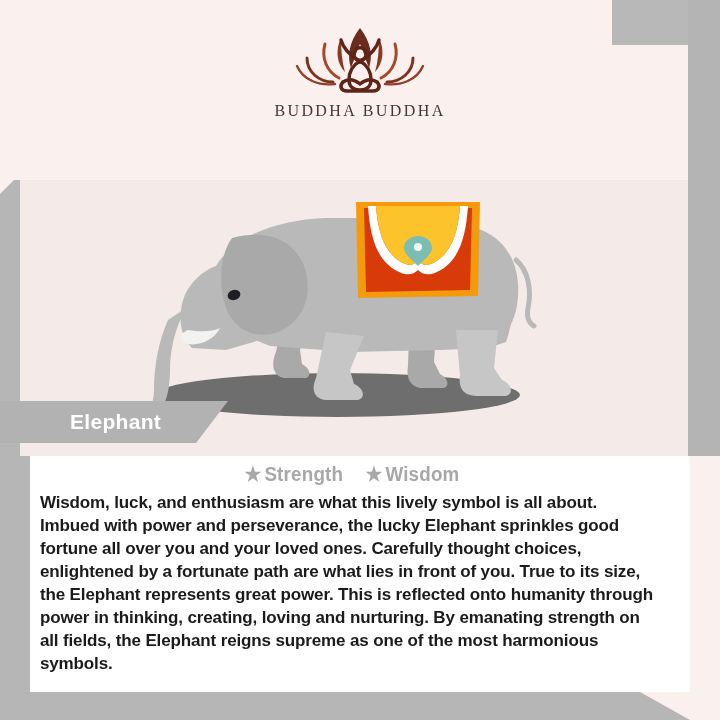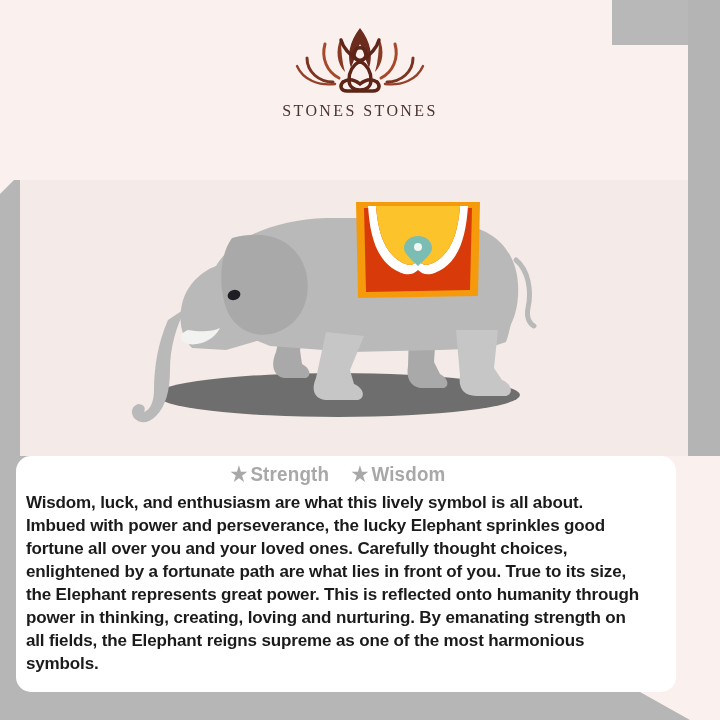--- a/index.html
+++ b/index.html
@@ -142,28 +142,27 @@
     margin-left: 70px;
     color: #ffffff;
     font-size: 21px;
     font-weight: bold;
     letter-spacing: 0.3px;
   }
 
   
   .card {
     position: absolute;
-    left: 16px;
+    left: 30px;
     top: 456px;
     width: 660px;
     height: 236px;
     background: #ffffff;
     box-sizing: border-box;
     padding: 6px 22px 12px 6px;
-    border-radius: 15px;
   }
   .attrs {
     text-align: center;
     font-size: 20px;
     font-weight: bold;
     color: #a8a8a8;
     letter-spacing: 0.2px;
     transform: scaleX(0.94);
     white-space: nowrap;
     line-height: 1.25;
@@ -222,21 +221,21 @@
 
       <g stroke="#5e2418" stroke-width="3.4" fill="none" stroke-linecap="round">
         <circle cx="75" cy="36" r="6.2" fill="none"></circle>
         <path d="M75 43 C 68 47, 64 54, 64 62 C 64 69, 69 72, 75 72 C 81 72, 86 69, 86 62 C 86 54, 82 47, 75 43 Z"></path>
         <path d="M75 44 C 66 38, 58 30, 56 22"></path>
         <path d="M75 44 C 84 38, 92 30, 94 22"></path>
         <path d="M58 64 C 64 60, 70 62, 75 66 C 80 62, 86 60, 92 64"></path>
         <path d="M58 64 C 54 68, 56 73, 62 73 L 88 73 C 94 73, 96 68, 92 64"></path>
       </g>
     </svg>
-    <div class="logo-word">STONES STONES</div>
+    <div class="logo-word">BUDDHA BUDDHA</div>
   </div>
 
 
   <svg class="art" viewBox="0 0 668 276">
 
     <ellipse cx="318" cy="215" rx="182" ry="22" fill="#6e6e6e"></ellipse>
 
     <path d="M390 120 L388 186 C 386 198, 390 206, 400 208 L 424 208 C 430 206, 428 198, 420 194 L 414 182 L 418 122 Z" fill="#a9a9a9"></path>
     <path d="M268 118 L256 172 C 250 186, 254 196, 264 198 L 286 198 C 292 196, 290 188, 282 184 L 280 170 L 294 124 Z" fill="#a9a9a9"></path>
 
@@ -278,20 +277,23 @@
              C 394 86, 388 87, 378 80 C 364 70, 358 52, 356 26 Z" fill="#ffffff"></path>
 
     <path d="M356 26 C 358 52, 364 70, 378 80 C 388 87, 394 86, 398 80
              C 402 86, 408 87, 418 80 C 432 70, 438 52, 440 26 Z" fill="#fdc32a"></path>
 
     <path d="M398 56 C 406 56, 412 61, 412 68 C 412 74, 404 80, 398 86
              C 392 80, 384 74, 384 68 C 384 61, 390 56, 398 56 Z" fill="#7bbdb2"></path>
     <circle cx="398" cy="67" r="4" fill="#f0f6f4"></circle>
   </svg>
 
+  <div class="name-banner">
+    <span class="name-text">Elephant</span>
+  </div>
 
   <div class="card">
     <div class="attrs">
       <span class="attr-item">
         <span class="star">★</span><span>Strength</span>
       </span>
       <span class="attr-item">
         <span class="star">★</span><span>Wisdom</span>
       </span>
     </div>

